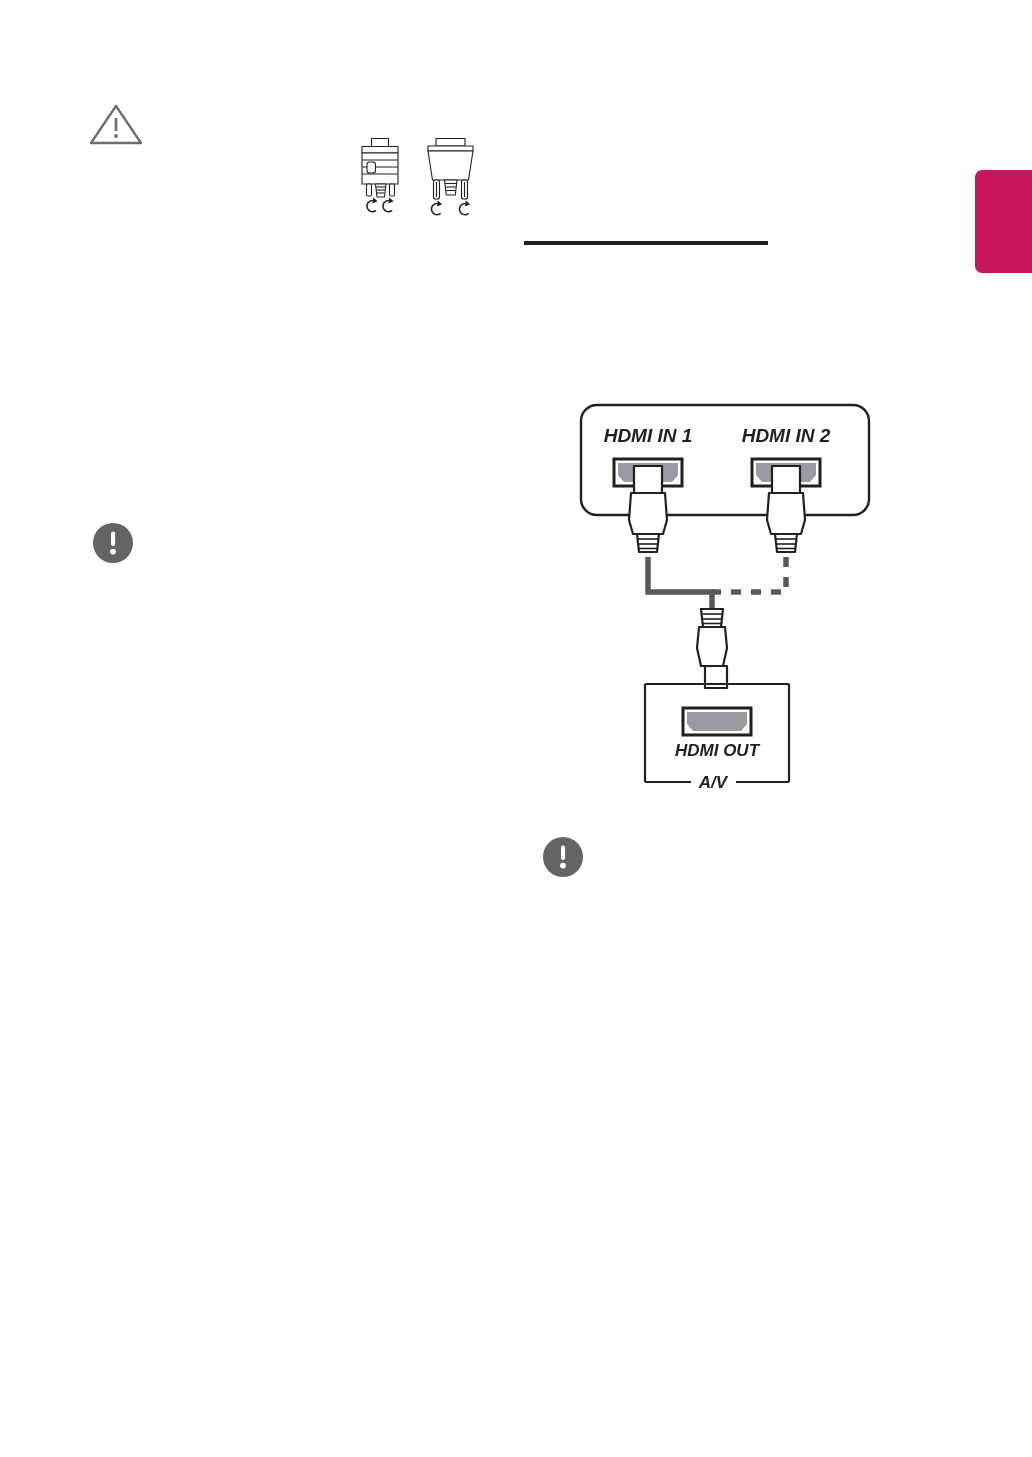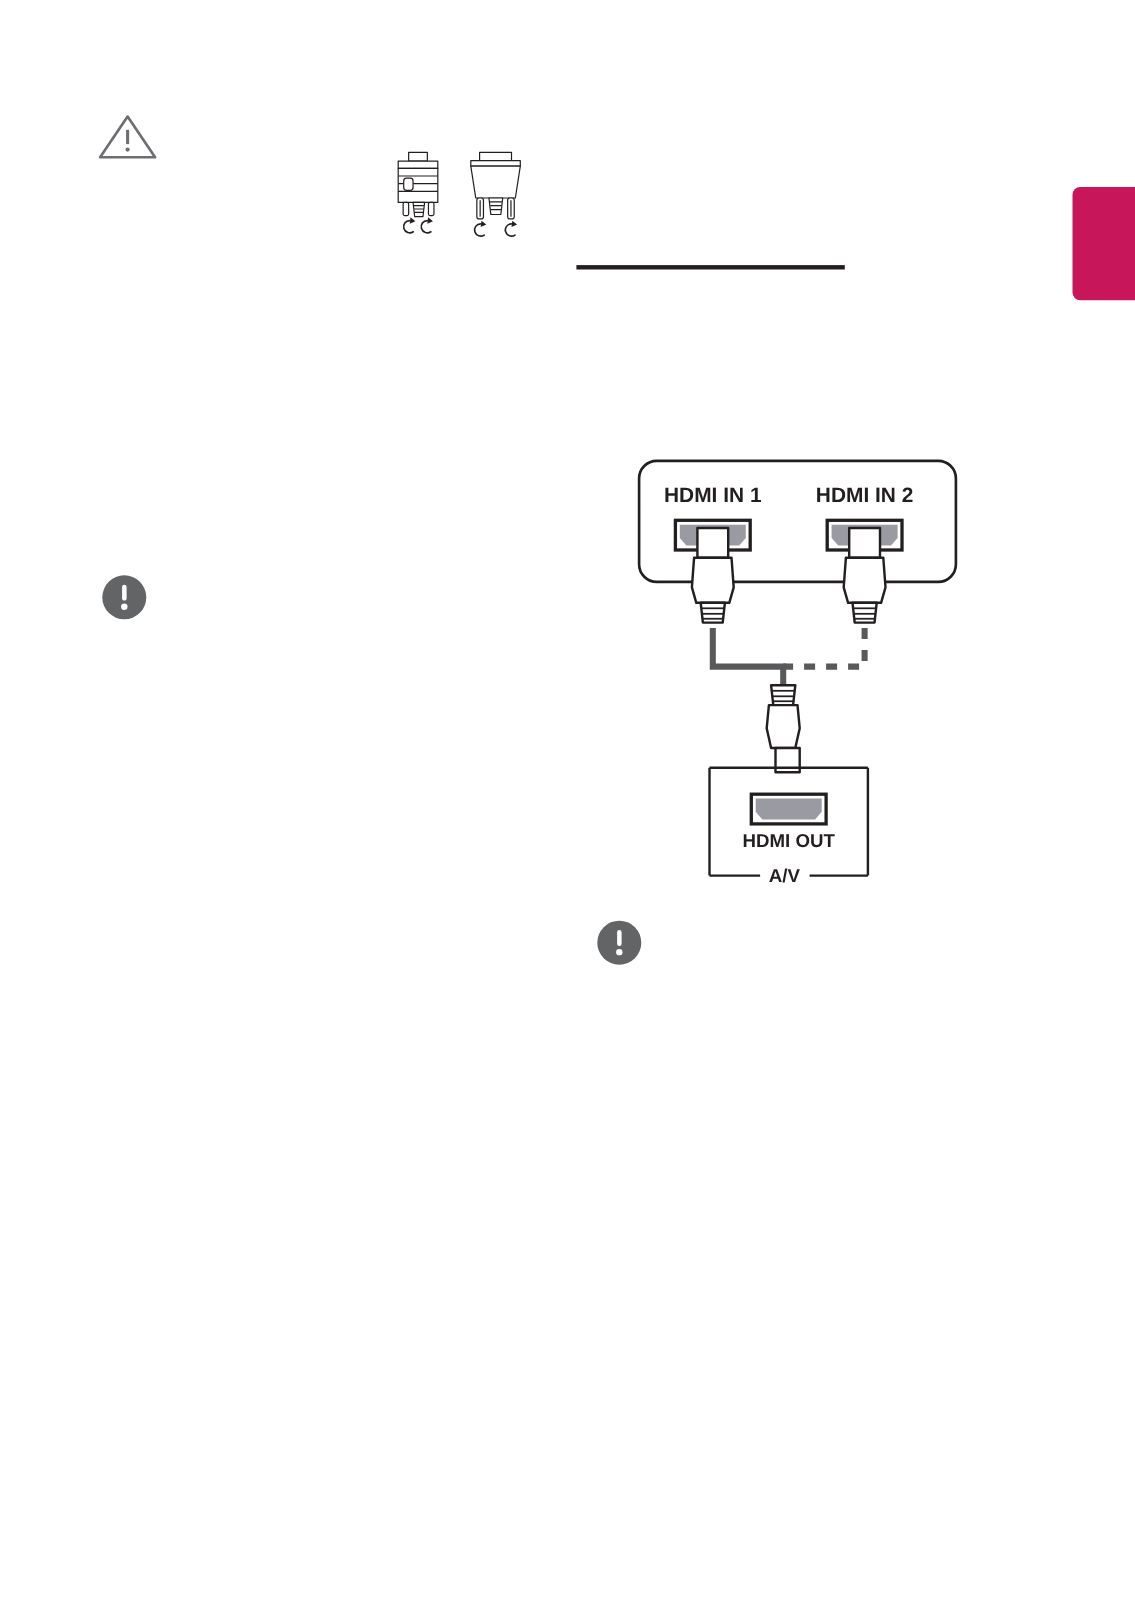--- a/index.html
+++ b/index.html
@@ -64,23 +64,24 @@
     top: 136px;
     width: 136px;
     height: 88px;
   }
   #connector-figure svg { display: block; }
 
   
   #hdmi-figure {
     position: absolute;
     left: 560px;
-    top: 408px;
+    top: 394px;
     width: 330px;
     height: 410px;
+    font-style: italic;
   }
   #hdmi-figure svg { display: block; }
 
   
   .fig-label {
     font-family: "Liberation Sans", sans-serif;
     font-weight: bold;
     fill: #231f20;
   }
 

